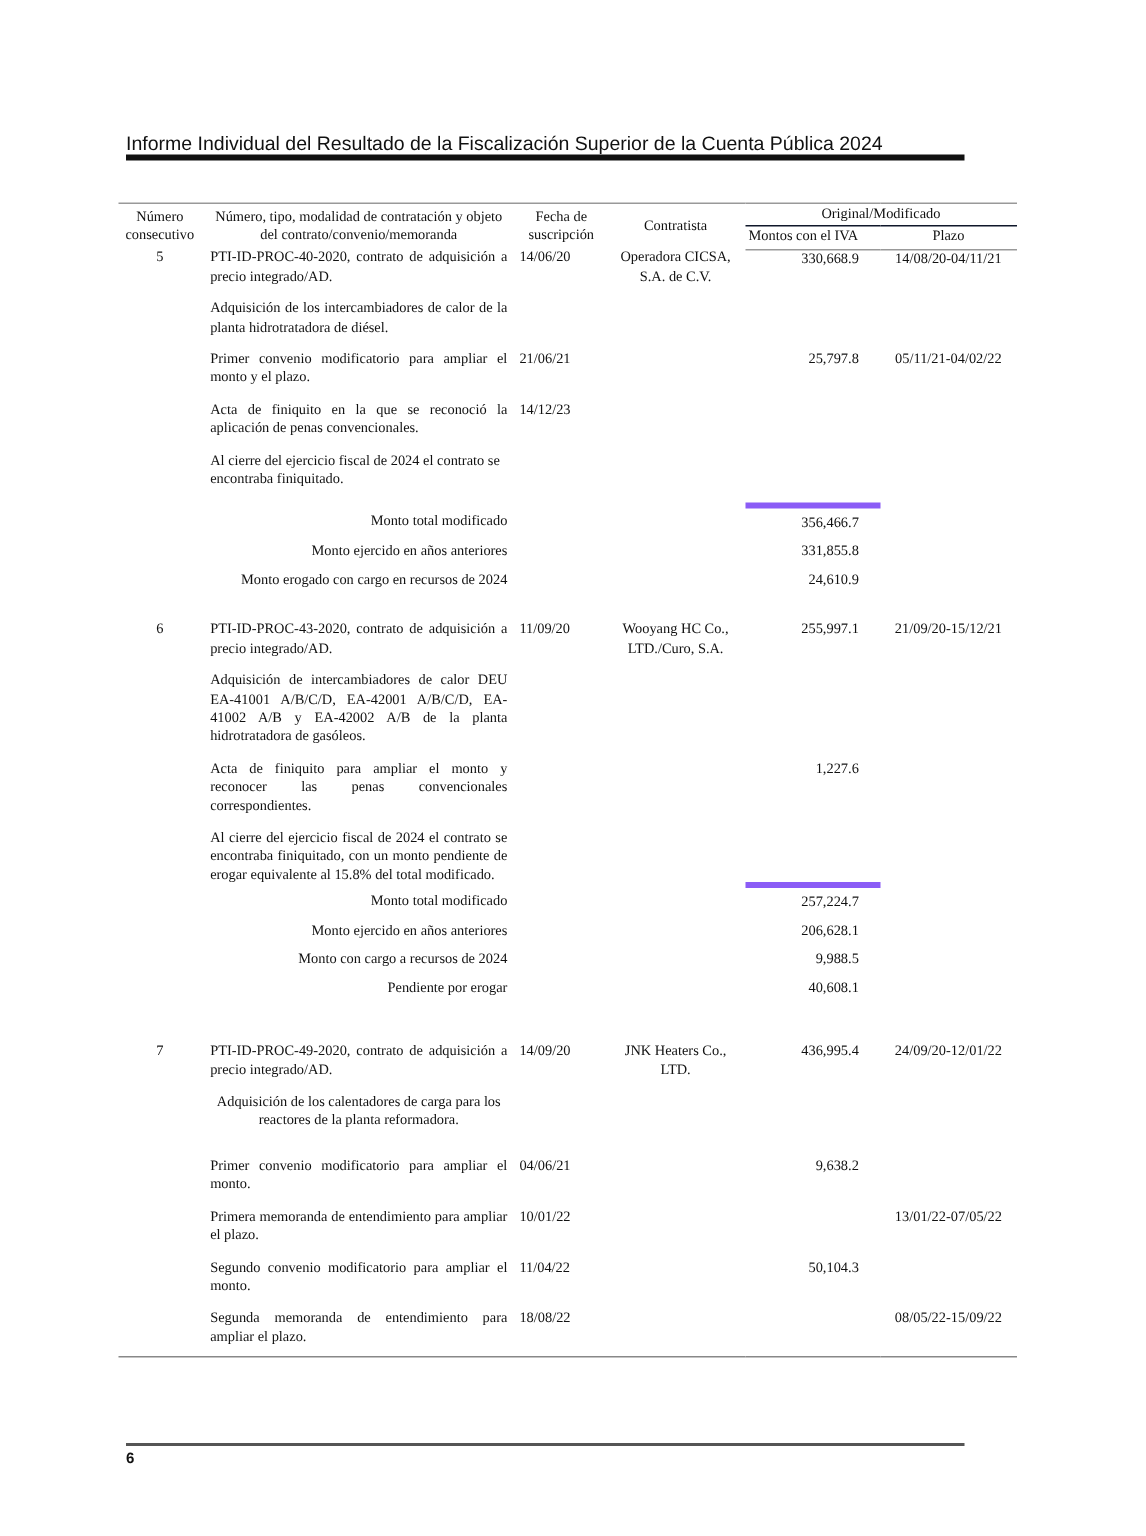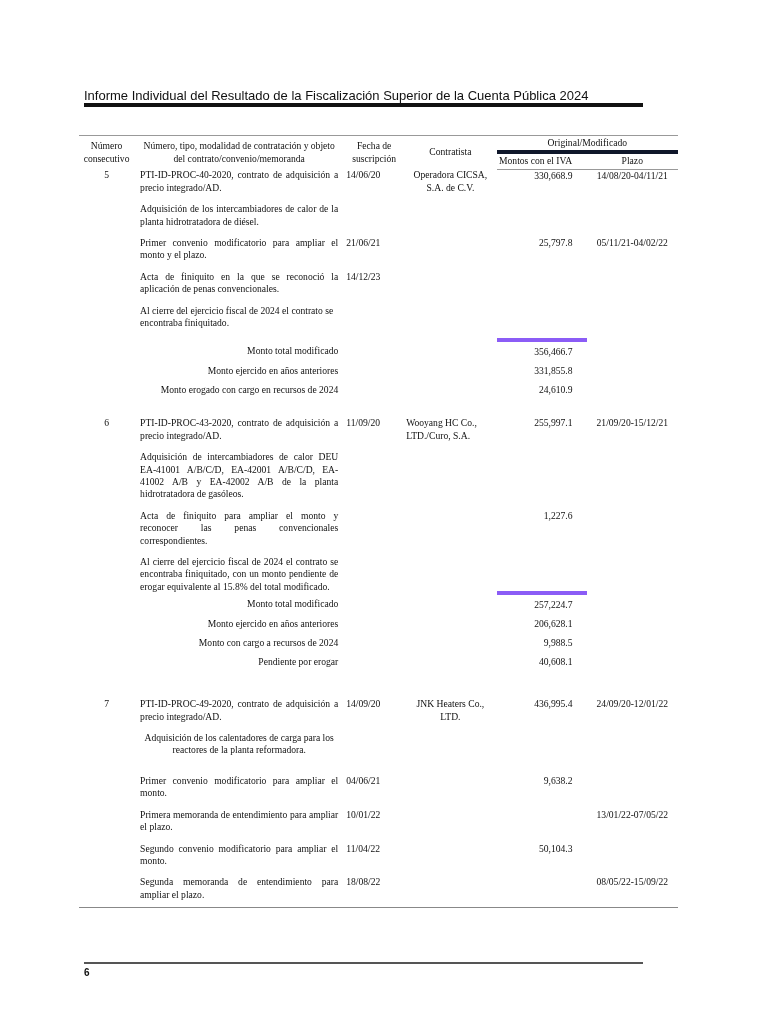--- a/index.html
+++ b/index.html
@@ -17,21 +17,21 @@
   table.contracts {
     position: absolute; left: 79px; top: 135px; width: 599px;
     border-collapse: collapse; font-size: 9.6px; line-height: 12.4px; font-family: Liberation Serif, serif;
   }
   table.contracts th {
     font-weight: normal; text-align: center; vertical-align: middle;
     padding: 1px 2px;
   }
   table.contracts thead tr.h1 th { border-top: 1px solid #999; }
   table.contracts thead tr.h2 th { border-bottom: 1px solid #999; }
-  th.orig { border-bottom: 4px solid #0f172a; }
+  th.orig { border-bottom: 1px solid #0f172a; }
   table.contracts td { vertical-align: top; padding: 0 2px; }
   .c-num { width: 52px; text-align: center; }
   .c-desc { width: 212px; text-align: justify; padding-left: 6px !important; padding-right: 6px !important; }
   .c-date { width: 58px; }
   .c-contr { width: 96px; text-align: center; }
   .c-amt { width: 80px; text-align: right; padding-right: 14px !important; }
   .c-plazo { width: 96px; text-align: center; }
   td.sum-label { text-align: right; padding-right: 6px !important; }
   td.total-line { border-top: 4px solid #8b5cf6; }
   tr.gap td { height: 9px; }
@@ -147,21 +147,21 @@
         <td></td>
     </tr>
     <tr class="biggap">
         <td colspan="6"></td>
       </tr>
 
     <tr>
       <td class="c-num">6</td>
       <td class="c-desc">PTI-ID-PROC-43-2020, contrato de adquisición a precio integrado/AD.</td>
       <td class="c-date">11/09/20</td>
-      <td class="c-contr" style="text-align:left">Wooyang HC Co., LTD./Curo, S.A.</td>
+      <td class="c-contr" style="text-align:center">Wooyang HC Co., LTD./Curo, S.A.</td>
       <td class="c-amt">255,997.1</td>
       <td class="c-plazo">21/09/20-15/12/21</td>
     </tr>
     <tr class="gap">
         <td colspan="6"></td>
       </tr>
     <tr>
       <td></td>
         <td class="c-desc">Adquisición de intercambiadores de calor DEU EA-41001 A/B/C/D, EA-42001 A/B/C/D, EA-41002 A/B y EA-42002 A/B de la planta hidrotratadora de gasóleos.</td>
         <td></td>

